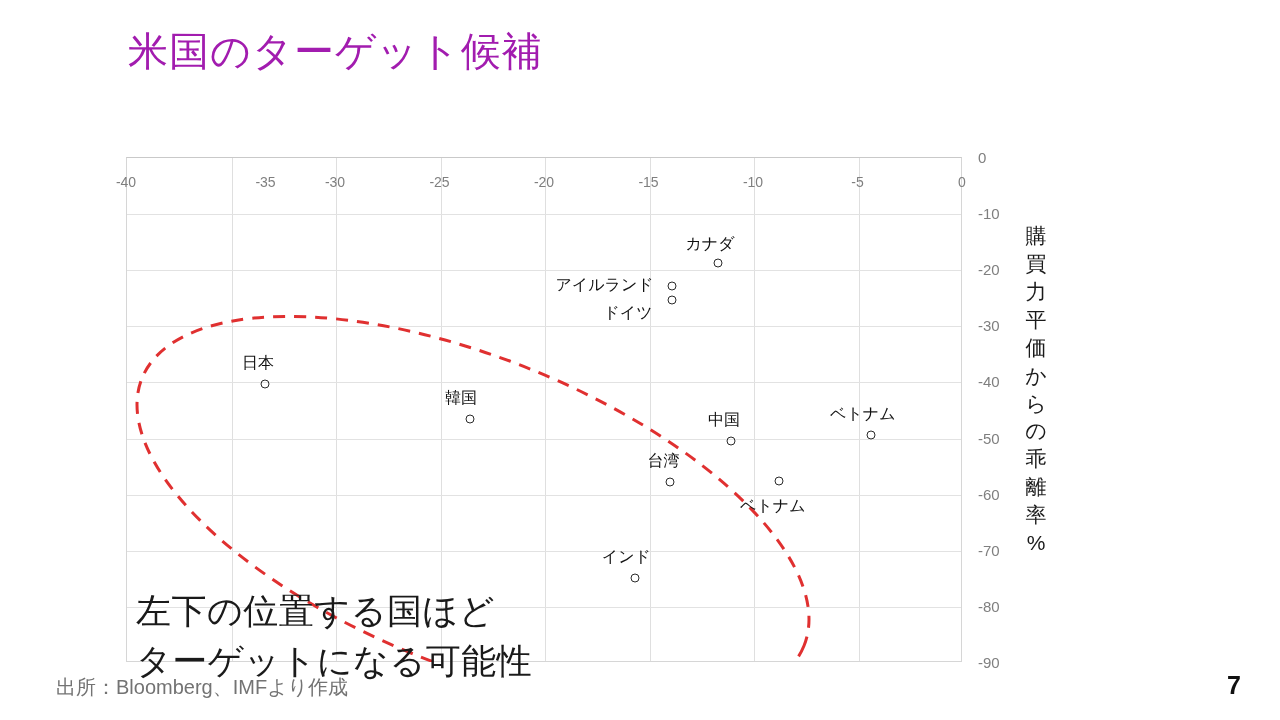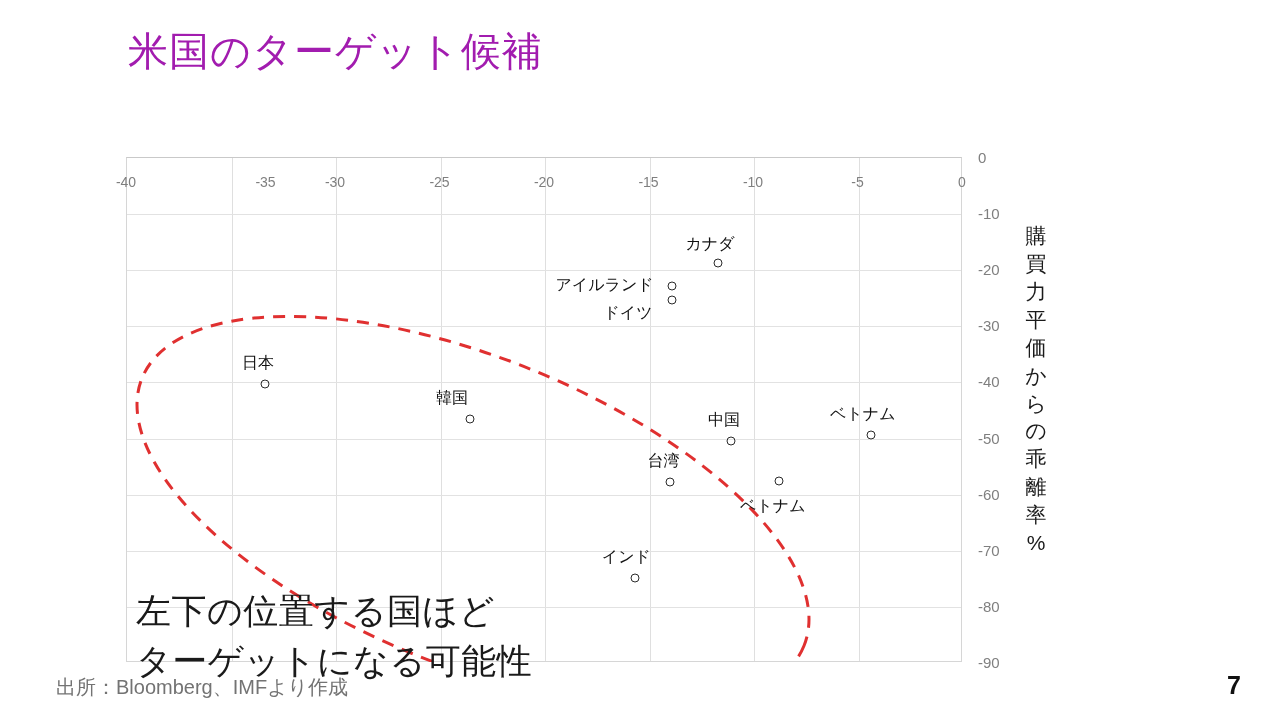--- a/index.html
+++ b/index.html
@@ -224,21 +224,21 @@
       <div class="ytick" style="left: 978px; top: 493.667px;">-60</div>
       <div class="ytick" style="left: 978px; top: 549.778px;">-70</div>
       <div class="ytick" style="left: 978px; top: 605.889px;">-80</div>
       <div class="ytick" style="left: 978px; top: 662px;">-90</div>
     </div>
   <div id="labels-layer">
       <div class="dp-label" style="left: 685.47px; top: 233.928px;">カナダ</div>
       <div class="dp-label" style="left: 555.49px; top: 274.933px;">アイルランド</div>
       <div class="dp-label" style="left: 603.49px; top: 302.961px;">ドイツ</div>
       <div class="dp-label" style="left: 241.94px; top: 353.128px;">日本</div>
-      <div class="dp-label" style="left: 436px; top: 388.478px;">韓国</div>
+      <div class="dp-label" style="left: 445px; top: 388.478px;">韓国</div>
       <div class="dp-label" style="left: 708.01px; top: 410.361px;">中国</div>
       <div class="dp-label" style="left: 830.04px; top: 403.628px;">ベトナム</div>
       <div class="dp-label" style="left: 647.4px; top: 450.761px;">台湾</div>
       <div class="dp-label" style="left: 740.08px; top: 495.639px;">ベトナム</div>
       <div class="dp-label" style="left: 601.87px; top: 547.272px;">インド</div>
     </div>
 
   <div id="y-axis-title">
       <div>購</div>
       <div>買</div>

